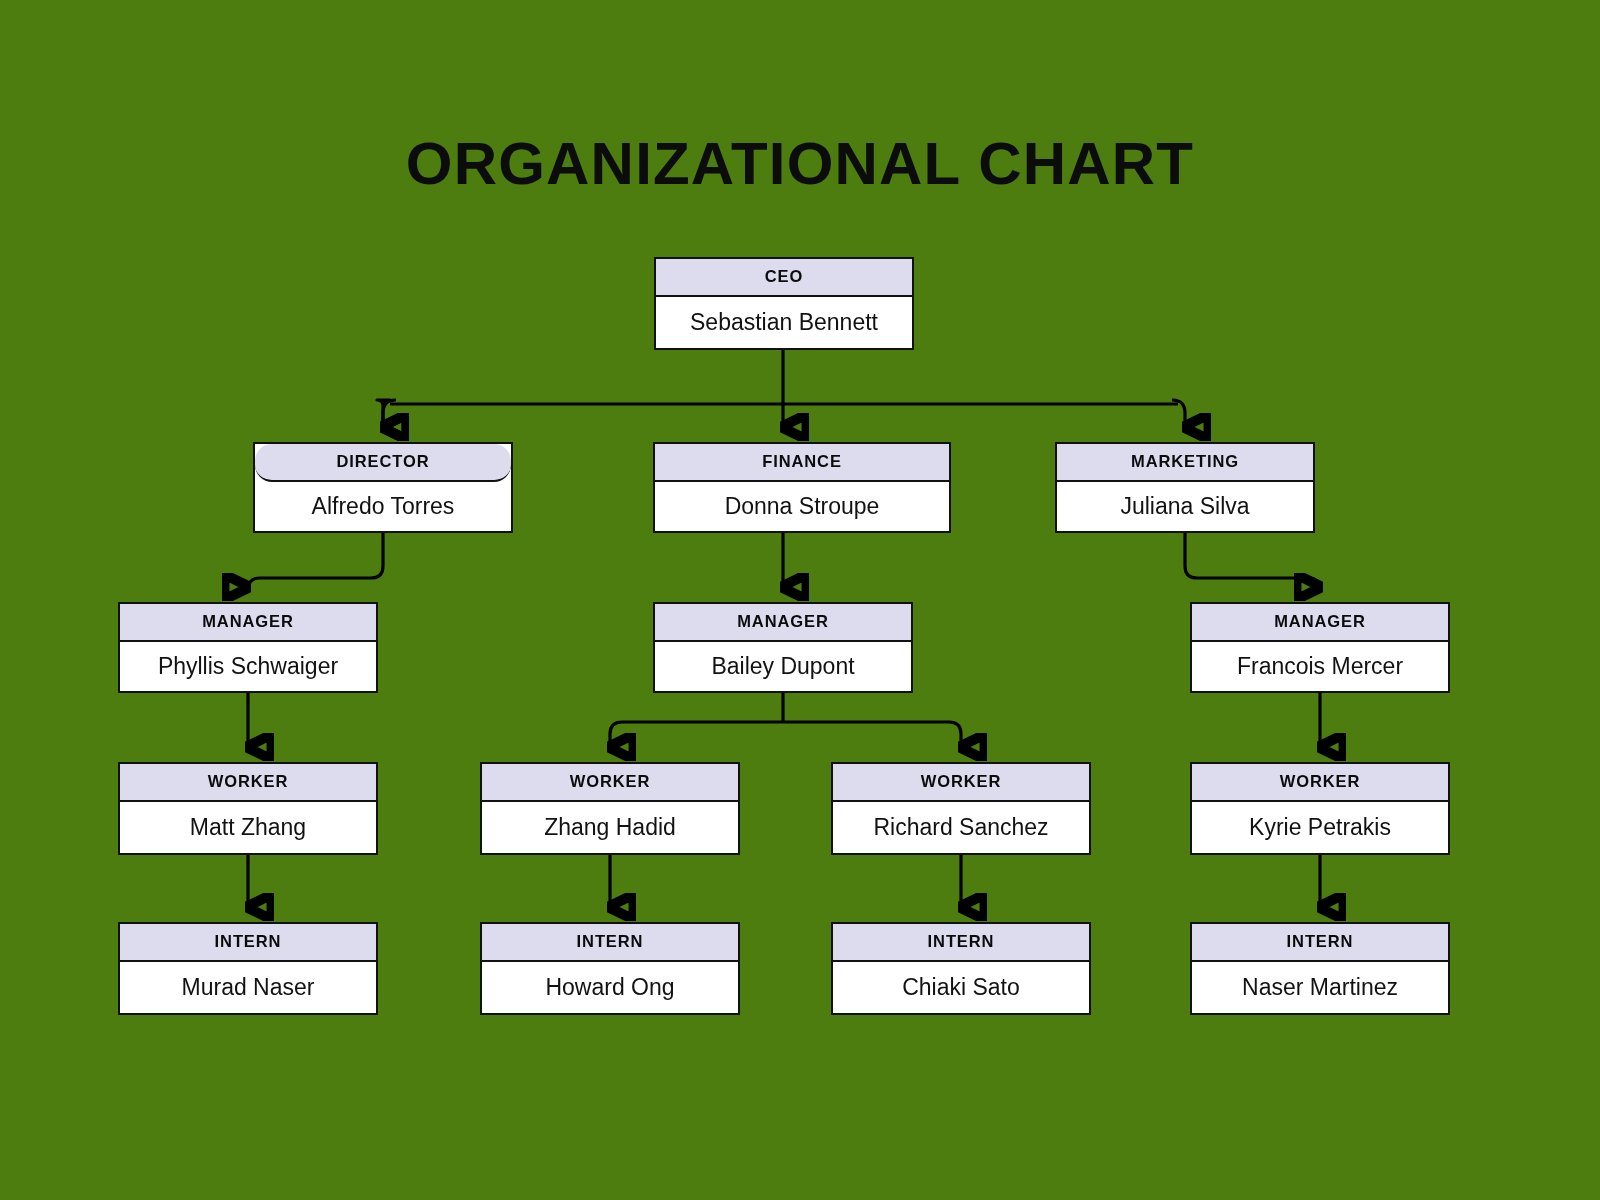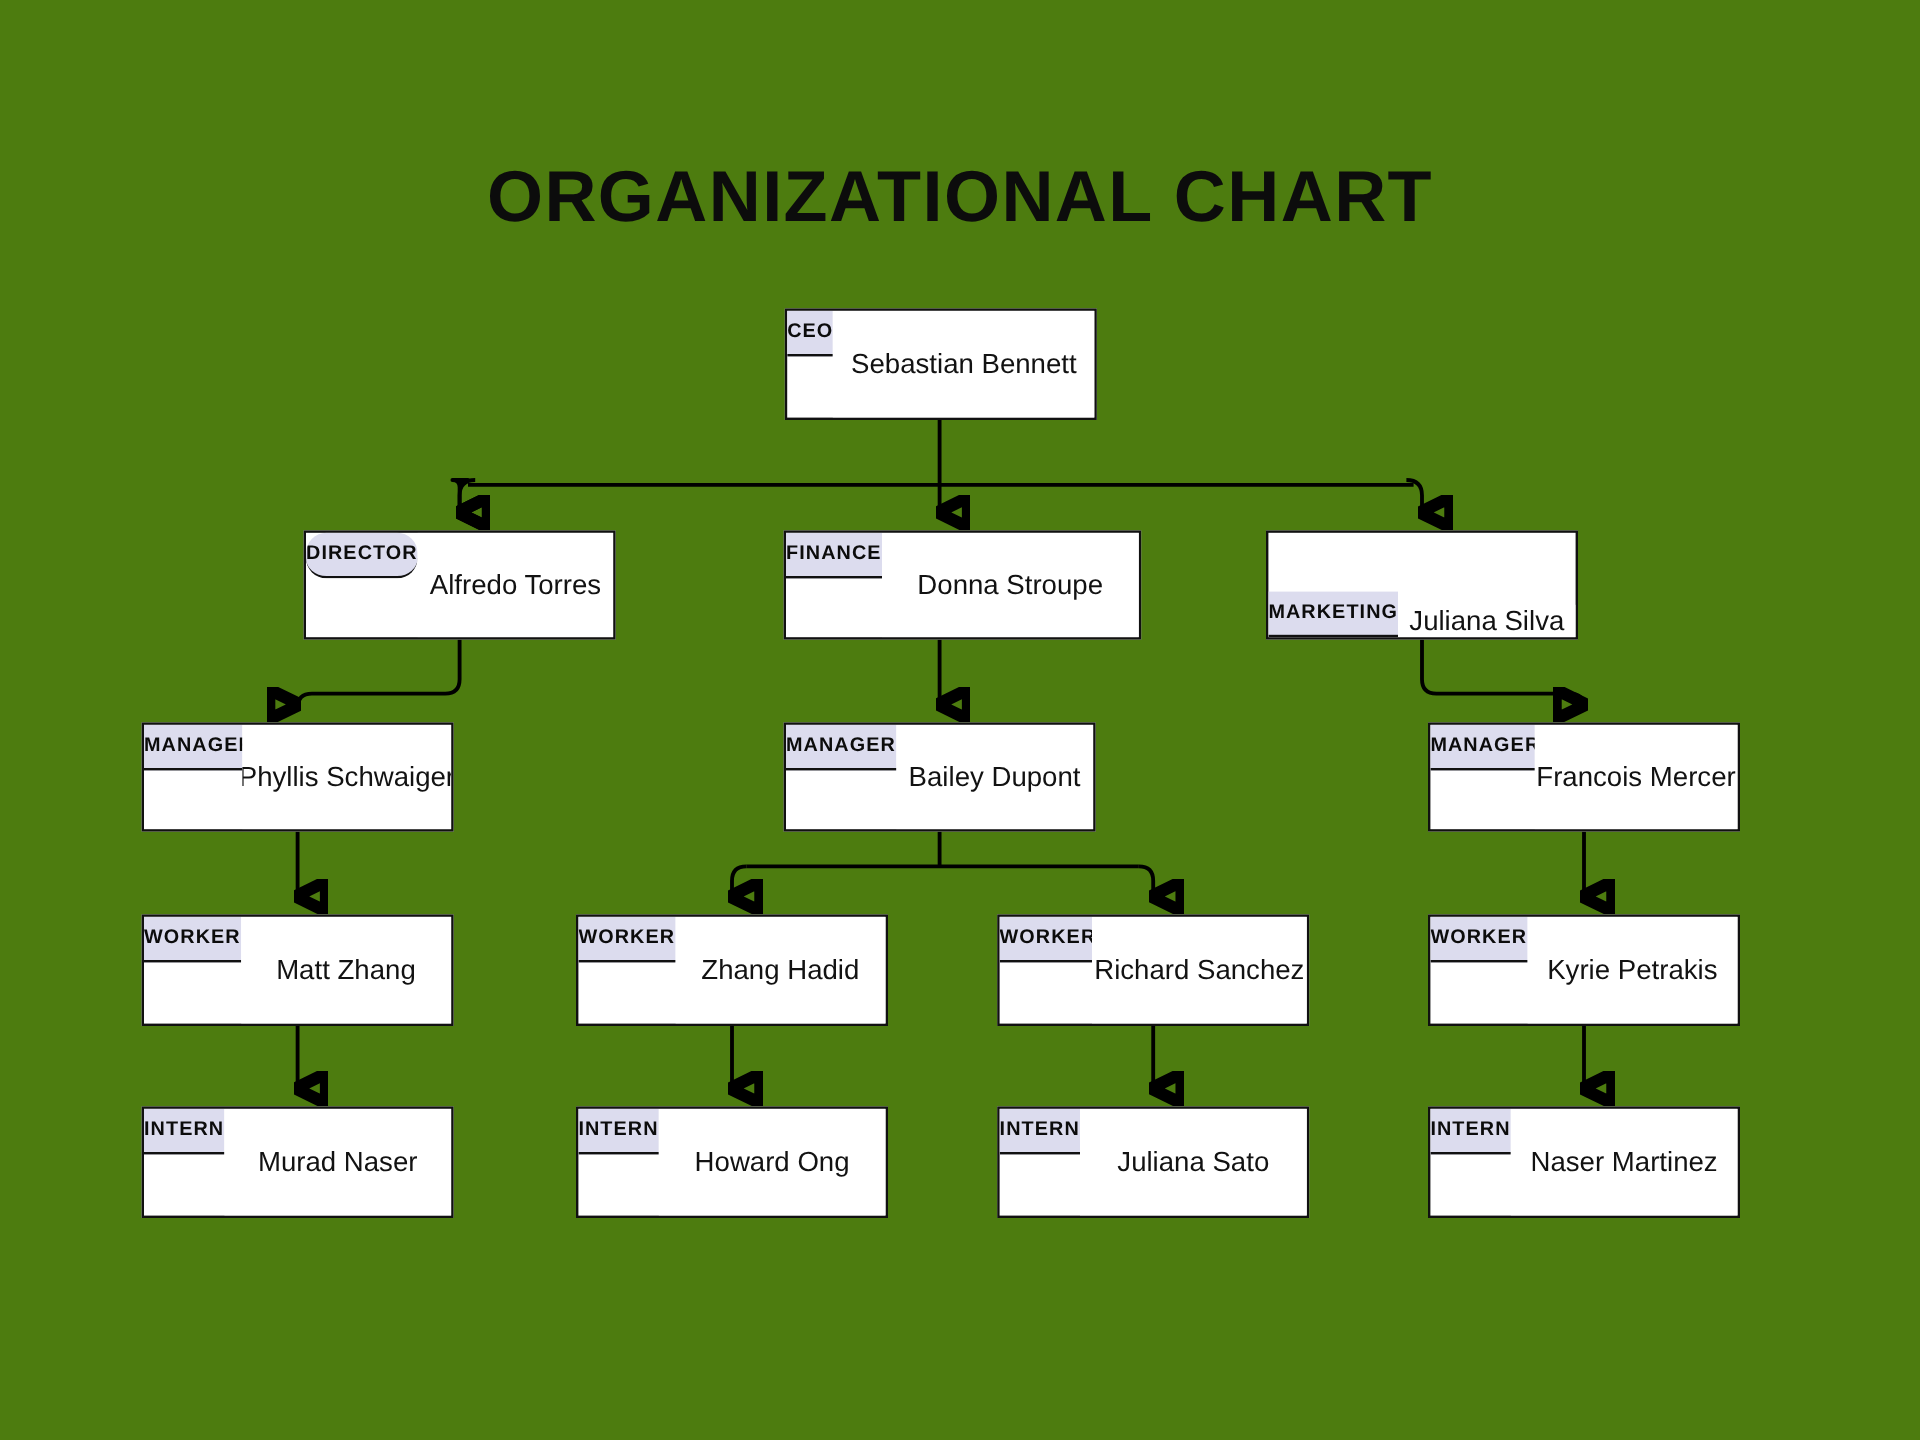--- a/index.html
+++ b/index.html
@@ -54,21 +54,21 @@
     stroke-linejoin: round;
   }
 
   
   .node {
     position: absolute;
     box-sizing: border-box;
     border: 2px solid #111111;
     background: #ffffff;
     display: flex;
-    flex-direction: row;
+    flex-direction: column;
     overflow: hidden;
   }
   .node .node-role {
     box-sizing: border-box;
     background: #dcdcee;
     border-bottom: 2px solid #111111;
     height: 38px;
     line-height: 34px;
     text-align: center;
     font-size: 16.5px;
@@ -148,21 +148,21 @@
   <div class="node" style="left: 253px; top: 442px; width: 260px; height: 91px; border-color: rgb(17, 17, 17);">
     <div class="node-role" style="background: rgb(220, 220, 238); border-bottom-color: rgb(17, 17, 17); color: rgb(12, 12, 12); border-radius: 17px;">DIRECTOR</div>
     <div class="node-name">Alfredo Torres</div>
   </div>
 
   <div class="node" style="left: 653px; top: 442px; width: 298px; height: 91px; border-color: rgb(17, 17, 17);">
     <div class="node-role" style="background: rgb(220, 220, 238); border-bottom-color: rgb(17, 17, 17); color: rgb(12, 12, 12);">FINANCE</div>
     <div class="node-name">Donna Stroupe</div>
   </div>
 
-  <div class="node" style="left: 1055px; top: 442px; width: 260px; height: 91px; border-color: rgb(17, 17, 17); align-items: flex-end;">
+  <div class="node" style="left: 1055px; top: 442px; width: 260px; height: 91px; border-color: rgb(17, 17, 17);">
     <div class="node-role" style="background: rgb(220, 220, 238); border-bottom-color: rgb(17, 17, 17); color: rgb(12, 12, 12);">MARKETING</div>
     <div class="node-name">Juliana Silva</div>
   </div>
 
   <div class="node" style="left: 118px; top: 602px; width: 260px; height: 91px; border-color: rgb(17, 17, 17);">
     <div class="node-role" style="background: rgb(220, 220, 238); border-bottom-color: rgb(17, 17, 17); color: rgb(12, 12, 12);">MANAGER</div>
     <div class="node-name">Phyllis Schwaiger</div>
   </div>
 
   <div class="node" style="left: 653px; top: 602px; width: 260px; height: 91px; border-color: rgb(17, 17, 17);">
@@ -200,21 +200,21 @@
     <div class="node-name">Murad Naser</div>
   </div>
 
   <div class="node" style="left: 480px; top: 922px; width: 260px; height: 93px; border-color: rgb(17, 17, 17);">
     <div class="node-role" style="background: rgb(220, 220, 238); border-bottom-color: rgb(17, 17, 17); color: rgb(12, 12, 12);">INTERN</div>
     <div class="node-name">Howard Ong</div>
   </div>
 
   <div class="node" style="left: 831px; top: 922px; width: 260px; height: 93px; border-color: rgb(17, 17, 17);">
     <div class="node-role" style="background: rgb(220, 220, 238); border-bottom-color: rgb(17, 17, 17); color: rgb(12, 12, 12);">INTERN</div>
-    <div class="node-name">Juliana Sato</div>
+    <div class="node-name">Chiaki Sato</div>
   </div>
 
   <div class="node" style="left: 1190px; top: 922px; width: 260px; height: 93px; border-color: rgb(17, 17, 17);">
     <div class="node-role" style="background: rgb(220, 220, 238); border-bottom-color: rgb(17, 17, 17); color: rgb(12, 12, 12);">INTERN</div>
     <div class="node-name">Naser Martinez</div>
   </div>
 
 </div>
 
 </body></html>

